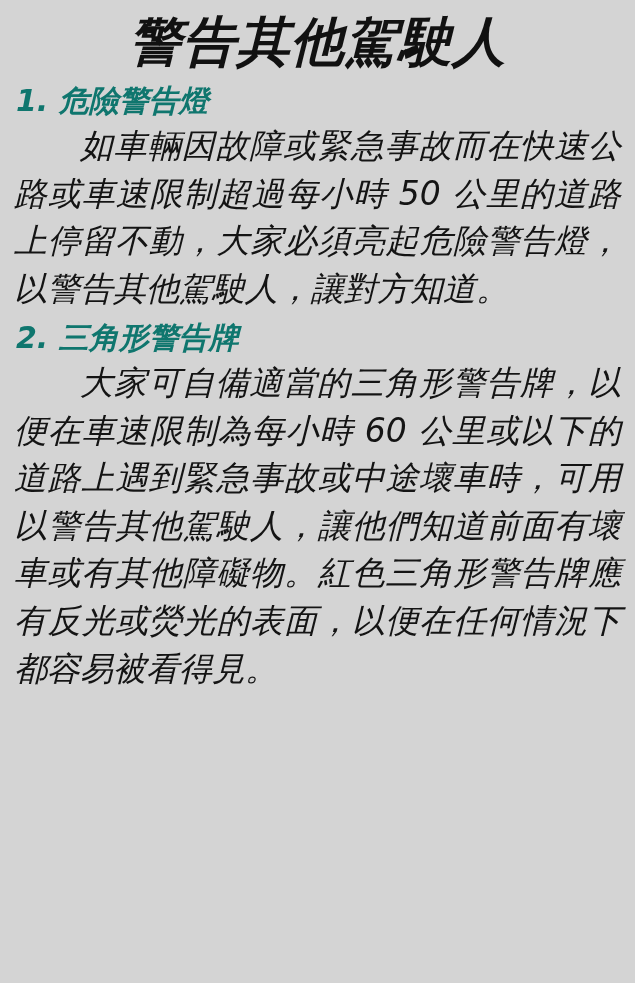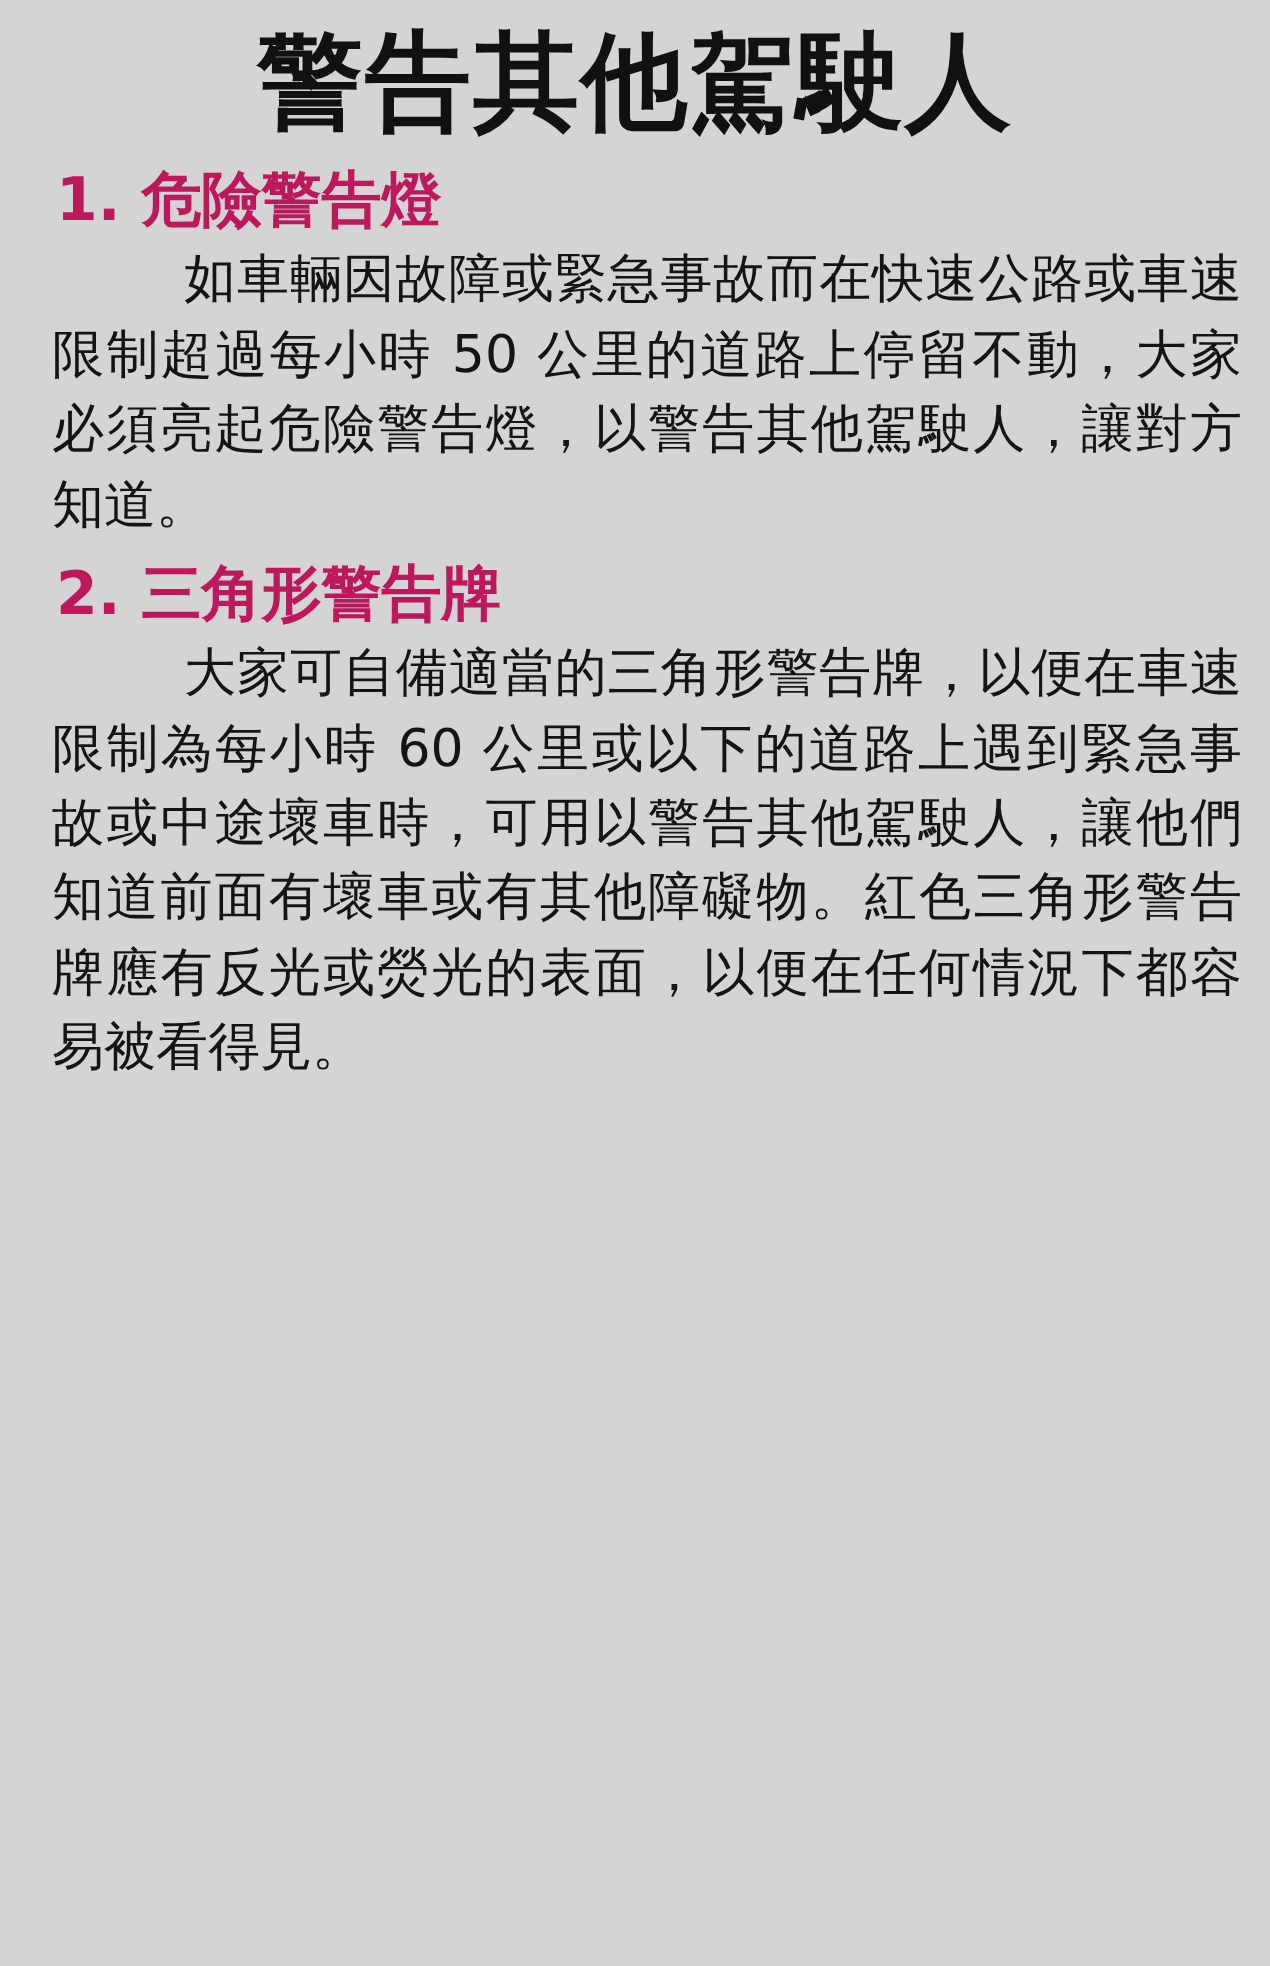--- a/index.html
+++ b/index.html
@@ -14,50 +14,51 @@
     color: #141414;
     overflow: hidden;
   }
   .page {
     width: 635px;
     height: 792px;
     box-sizing: border-box;
     padding: 8px 14px 0 14px;
     background: #d4d4d4;
     position: relative;
+    font-style: italic;
   }
   .doc-title {
     text-align: center;
     font-size: 53px;
     line-height: 1.12;
     font-weight: bold;
     letter-spacing: 1px;
     color: #111111;
     margin: 4px 0 10px 0;
     font-family: "DejaVu Sans", "Liberation Sans", sans-serif;
   }
   .section {
     margin-bottom: 2px;
   }
   .section-heading {
-    color: #be185d;
+    color: #0f766e;
     font-weight: bold;
     font-size: 30px;
     line-height: 1.3;
-    margin: 6px 0 2px 14px;
+    margin: 6px 0 2px 2px;
     letter-spacing: 0px;
   }
   .body-text {
-    font-size: 26px;
+    font-size: 33px;
     line-height: 1.44;
     text-align: justify;
     text-align-last: left;
     text-justify: inter-character;
     color: #141414;
-    margin: 0 0 2px 12px;
+    margin: 0 0 2px 0;
     text-indent: 66px;
     letter-spacing: 0px;
     word-break: break-all;
   }
   .body-text.last {
     margin-bottom: 0;
   }
 </style>
 </head>
 <body>

